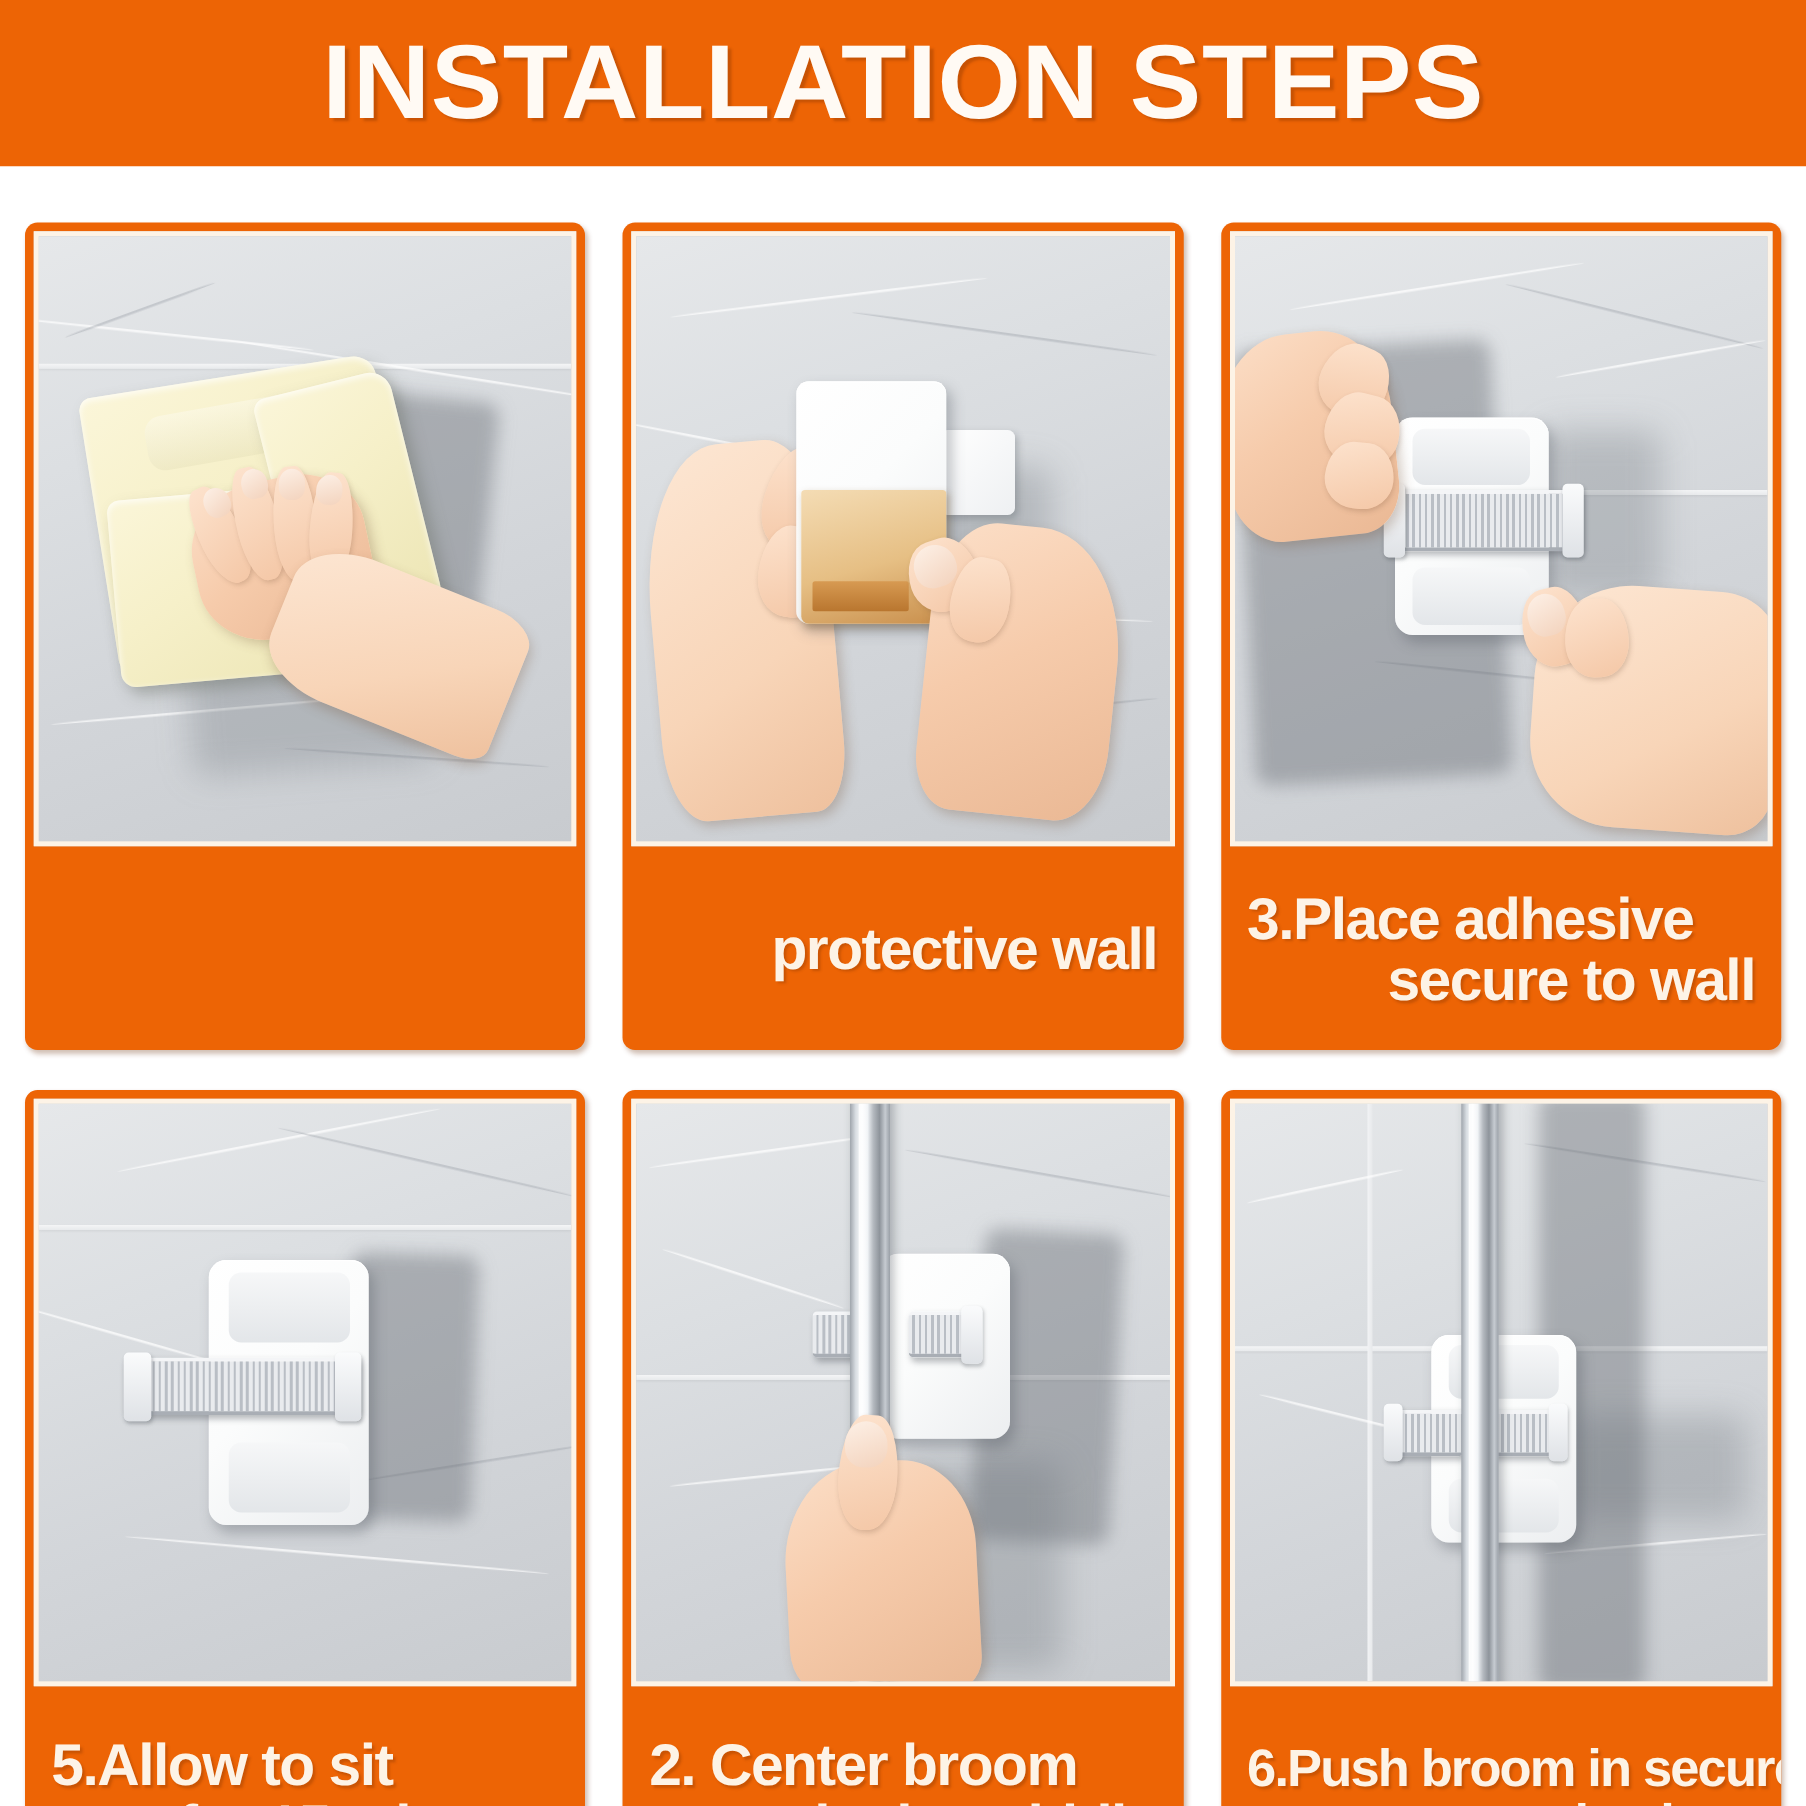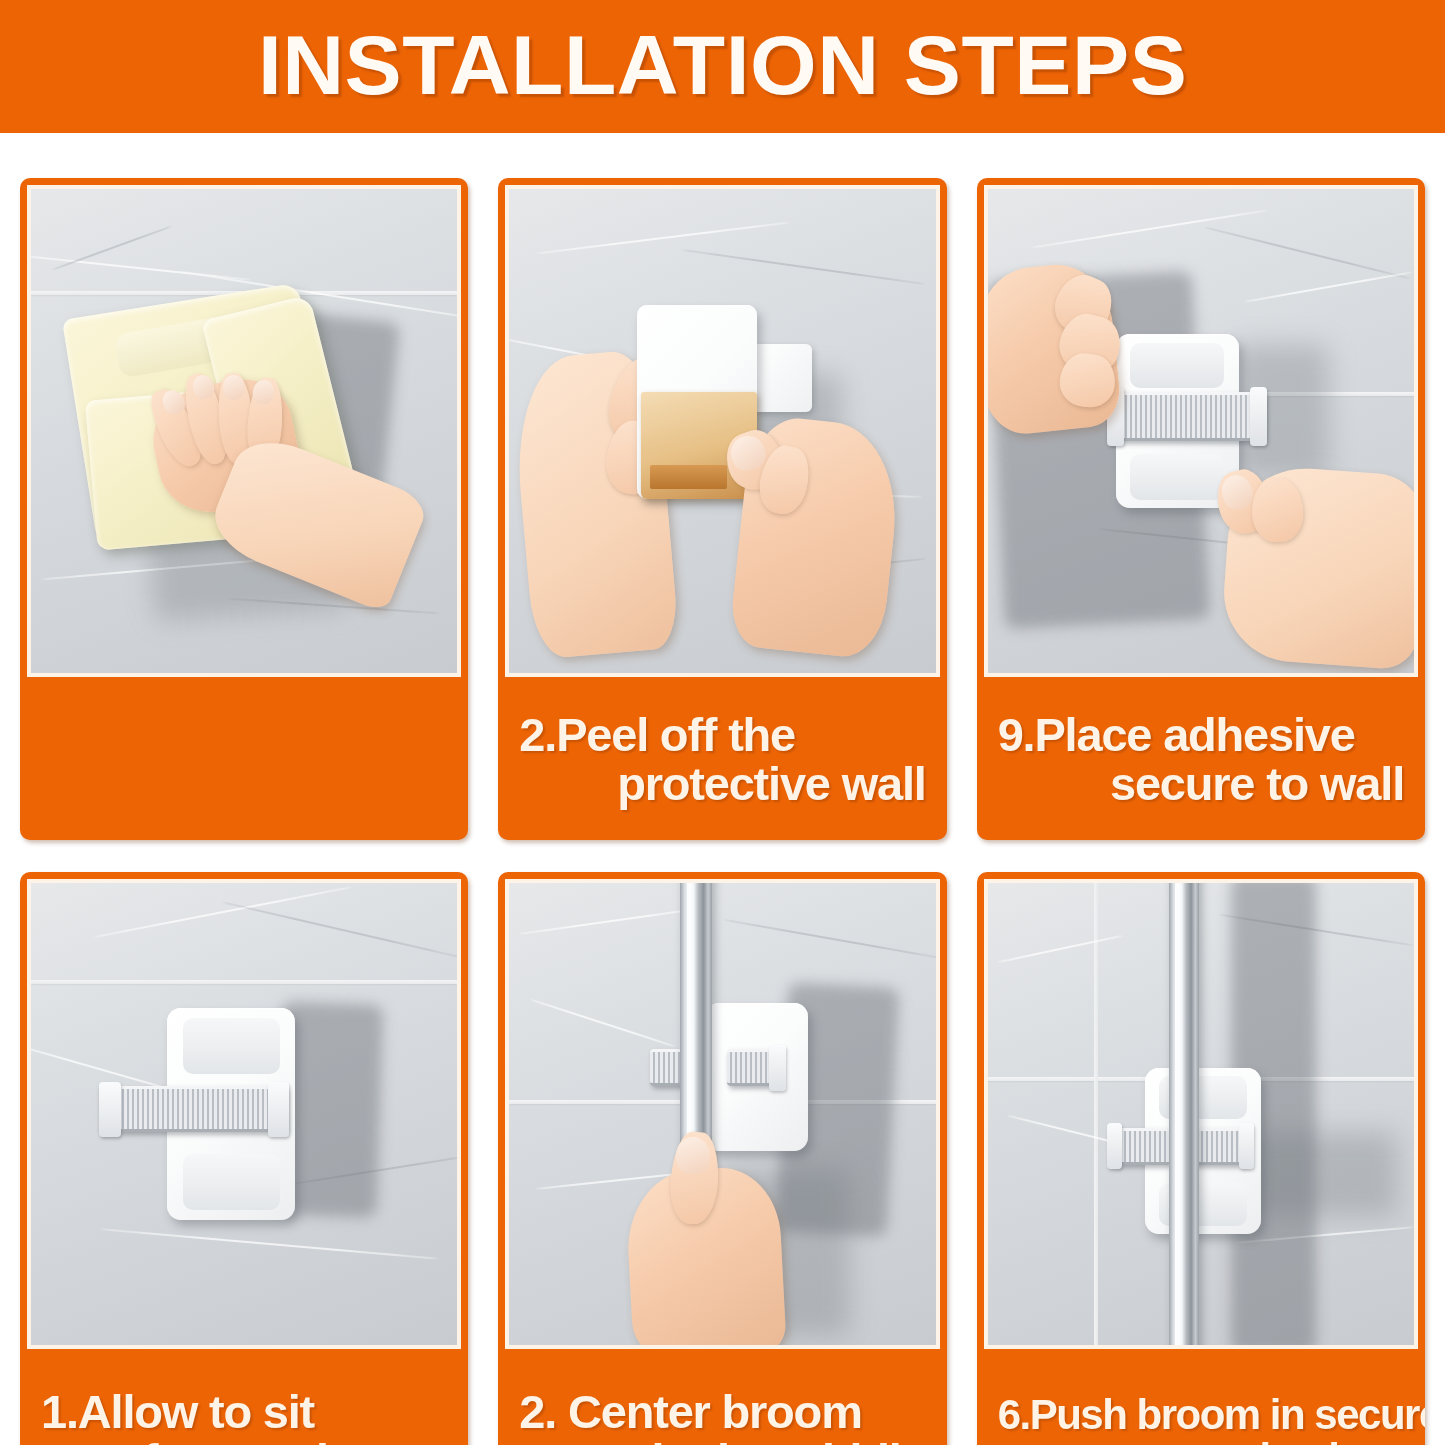--- a/index.html
+++ b/index.html
@@ -332,21 +332,20 @@
           <div class="film" style="left:31%;top:42%;width:27%;height:22%;"></div>
           <div class="film-tab" style="left:33%;top:57%;width:18%;height:5%;border-radius:2px;"></div>
 
           <div class="skin" style="left:54%;top:48%;width:36%;height:48%;border-radius:32% 46% 26% 20%;transform:rotate(6deg);"></div>
           <div class="finger" style="left:51%;top:50%;width:13%;height:12%;transform:rotate(-18deg);"></div>
           <div class="nail" style="left:52%;top:51%;width:8%;height:7%;transform:rotate(-18deg);"></div>
           <div class="finger" style="left:59%;top:53%;width:11%;height:14%;transform:rotate(12deg);"></div>
         </div>
       </div>
       <div class="caption">
-        <div class="cap-line l1">2.Peel off the</div>
         <div class="cap-line l2">protective wall</div>
       </div>
     </div>
 
     <div class="step-card row-1 step-3">
       <div class="photo-frame">
         <div class="photo">
           <div class="wall seam-mid"></div>
           <div class="vein" style="left:10%;top:8%;width:56%;height:2px;transform:rotate(-9deg);"></div>
           <div class="vein dark" style="left:50%;top:13%;width:50%;height:2px;transform:rotate(14deg);"></div>
@@ -369,21 +368,21 @@
           <div class="finger" style="left:17%;top:26%;width:14%;height:12%;transform:rotate(14deg);"></div>
           <div class="finger" style="left:17%;top:34%;width:13%;height:11%;transform:rotate(6deg);"></div>
 
           <div class="skin lite" style="left:56%;top:58%;width:46%;height:40%;border-radius:40% 26% 18% 36%;transform:rotate(4deg);"></div>
           <div class="finger" style="left:54%;top:58%;width:12%;height:13%;transform:rotate(-14deg);"></div>
           <div class="nail" style="left:55%;top:59%;width:7%;height:7%;transform:rotate(-14deg);"></div>
           <div class="finger" style="left:62%;top:60%;width:12%;height:13%;transform:rotate(-2deg);"></div>
         </div>
       </div>
       <div class="caption">
-        <div class="cap-line l1">9.Place adhesive</div>
+        <div class="cap-line l1">3.Place adhesive</div>
         <div class="cap-line l2">secure to wall</div>
       </div>
     </div>
 
     <div class="step-card row-2 step-4">
       <div class="photo-frame">
         <div class="photo">
           <div class="wall seam-top"></div>
           <div class="vein" style="left:14%;top:6%;width:62%;height:2px;transform:rotate(-11deg);"></div>
           <div class="vein dark" style="left:44%;top:10%;width:58%;height:2px;transform:rotate(13deg);"></div>
@@ -396,21 +395,21 @@
           <div class="holder" style="left:32%;top:27%;width:30%;height:46%;">
             <div class="notch-top"></div>
             <div class="notch-bot"></div>
           </div>
           <div class="roller" style="left:16%;top:44%;width:44%;height:10%;"></div>
           <div class="roller-cap" style="left:16%;top:43%;width:5%;height:12%;"></div>
           <div class="roller-cap" style="left:55.5%;top:43%;width:5%;height:12%;"></div>
         </div>
       </div>
       <div class="caption">
-        <div class="cap-line l1">1.Allow to sit</div>
+        <div class="cap-line l1">5.Allow to sit</div>
         <div class="cap-line l2">for 15 minutes</div>
       </div>
     </div>
 
     <div class="step-card row-2 step-5">
       <div class="photo-frame">
         <div class="photo">
           <div class="wall seam-low"></div>
           <div class="vein" style="left:2%;top:8%;width:44%;height:2px;transform:rotate(-8deg);"></div>
           <div class="vein dark" style="left:50%;top:12%;width:52%;height:2px;transform:rotate(10deg);"></div>

